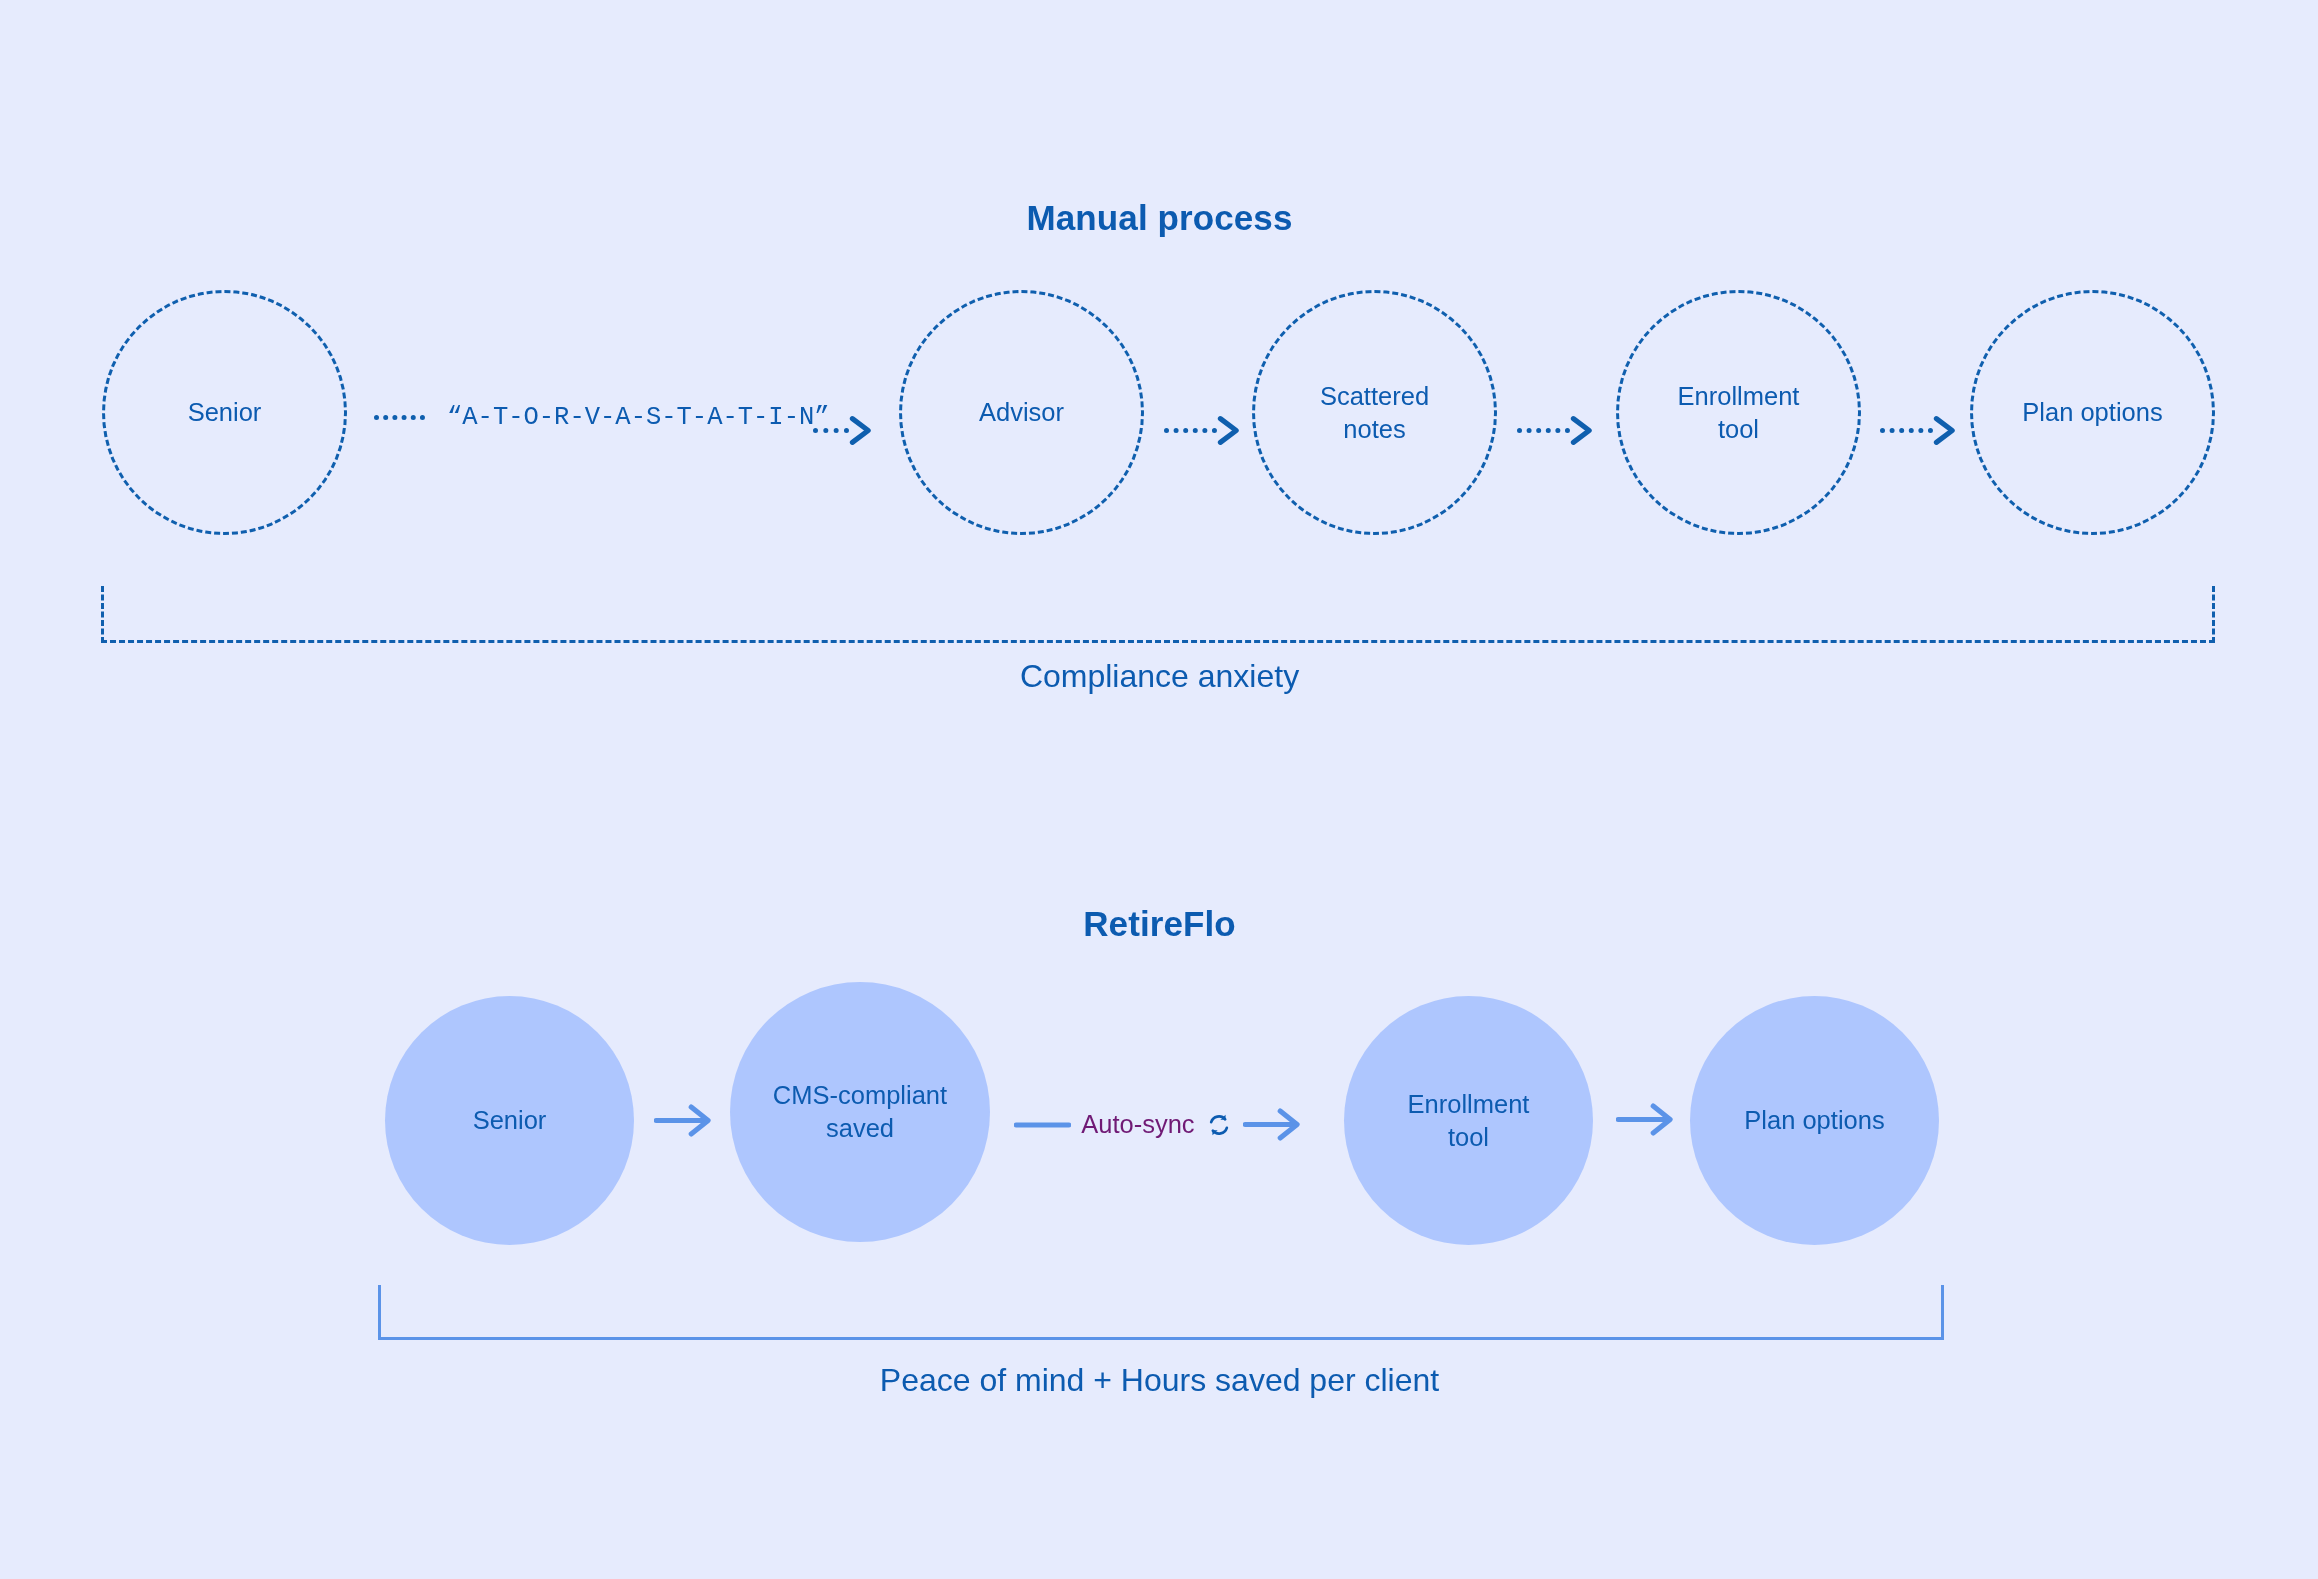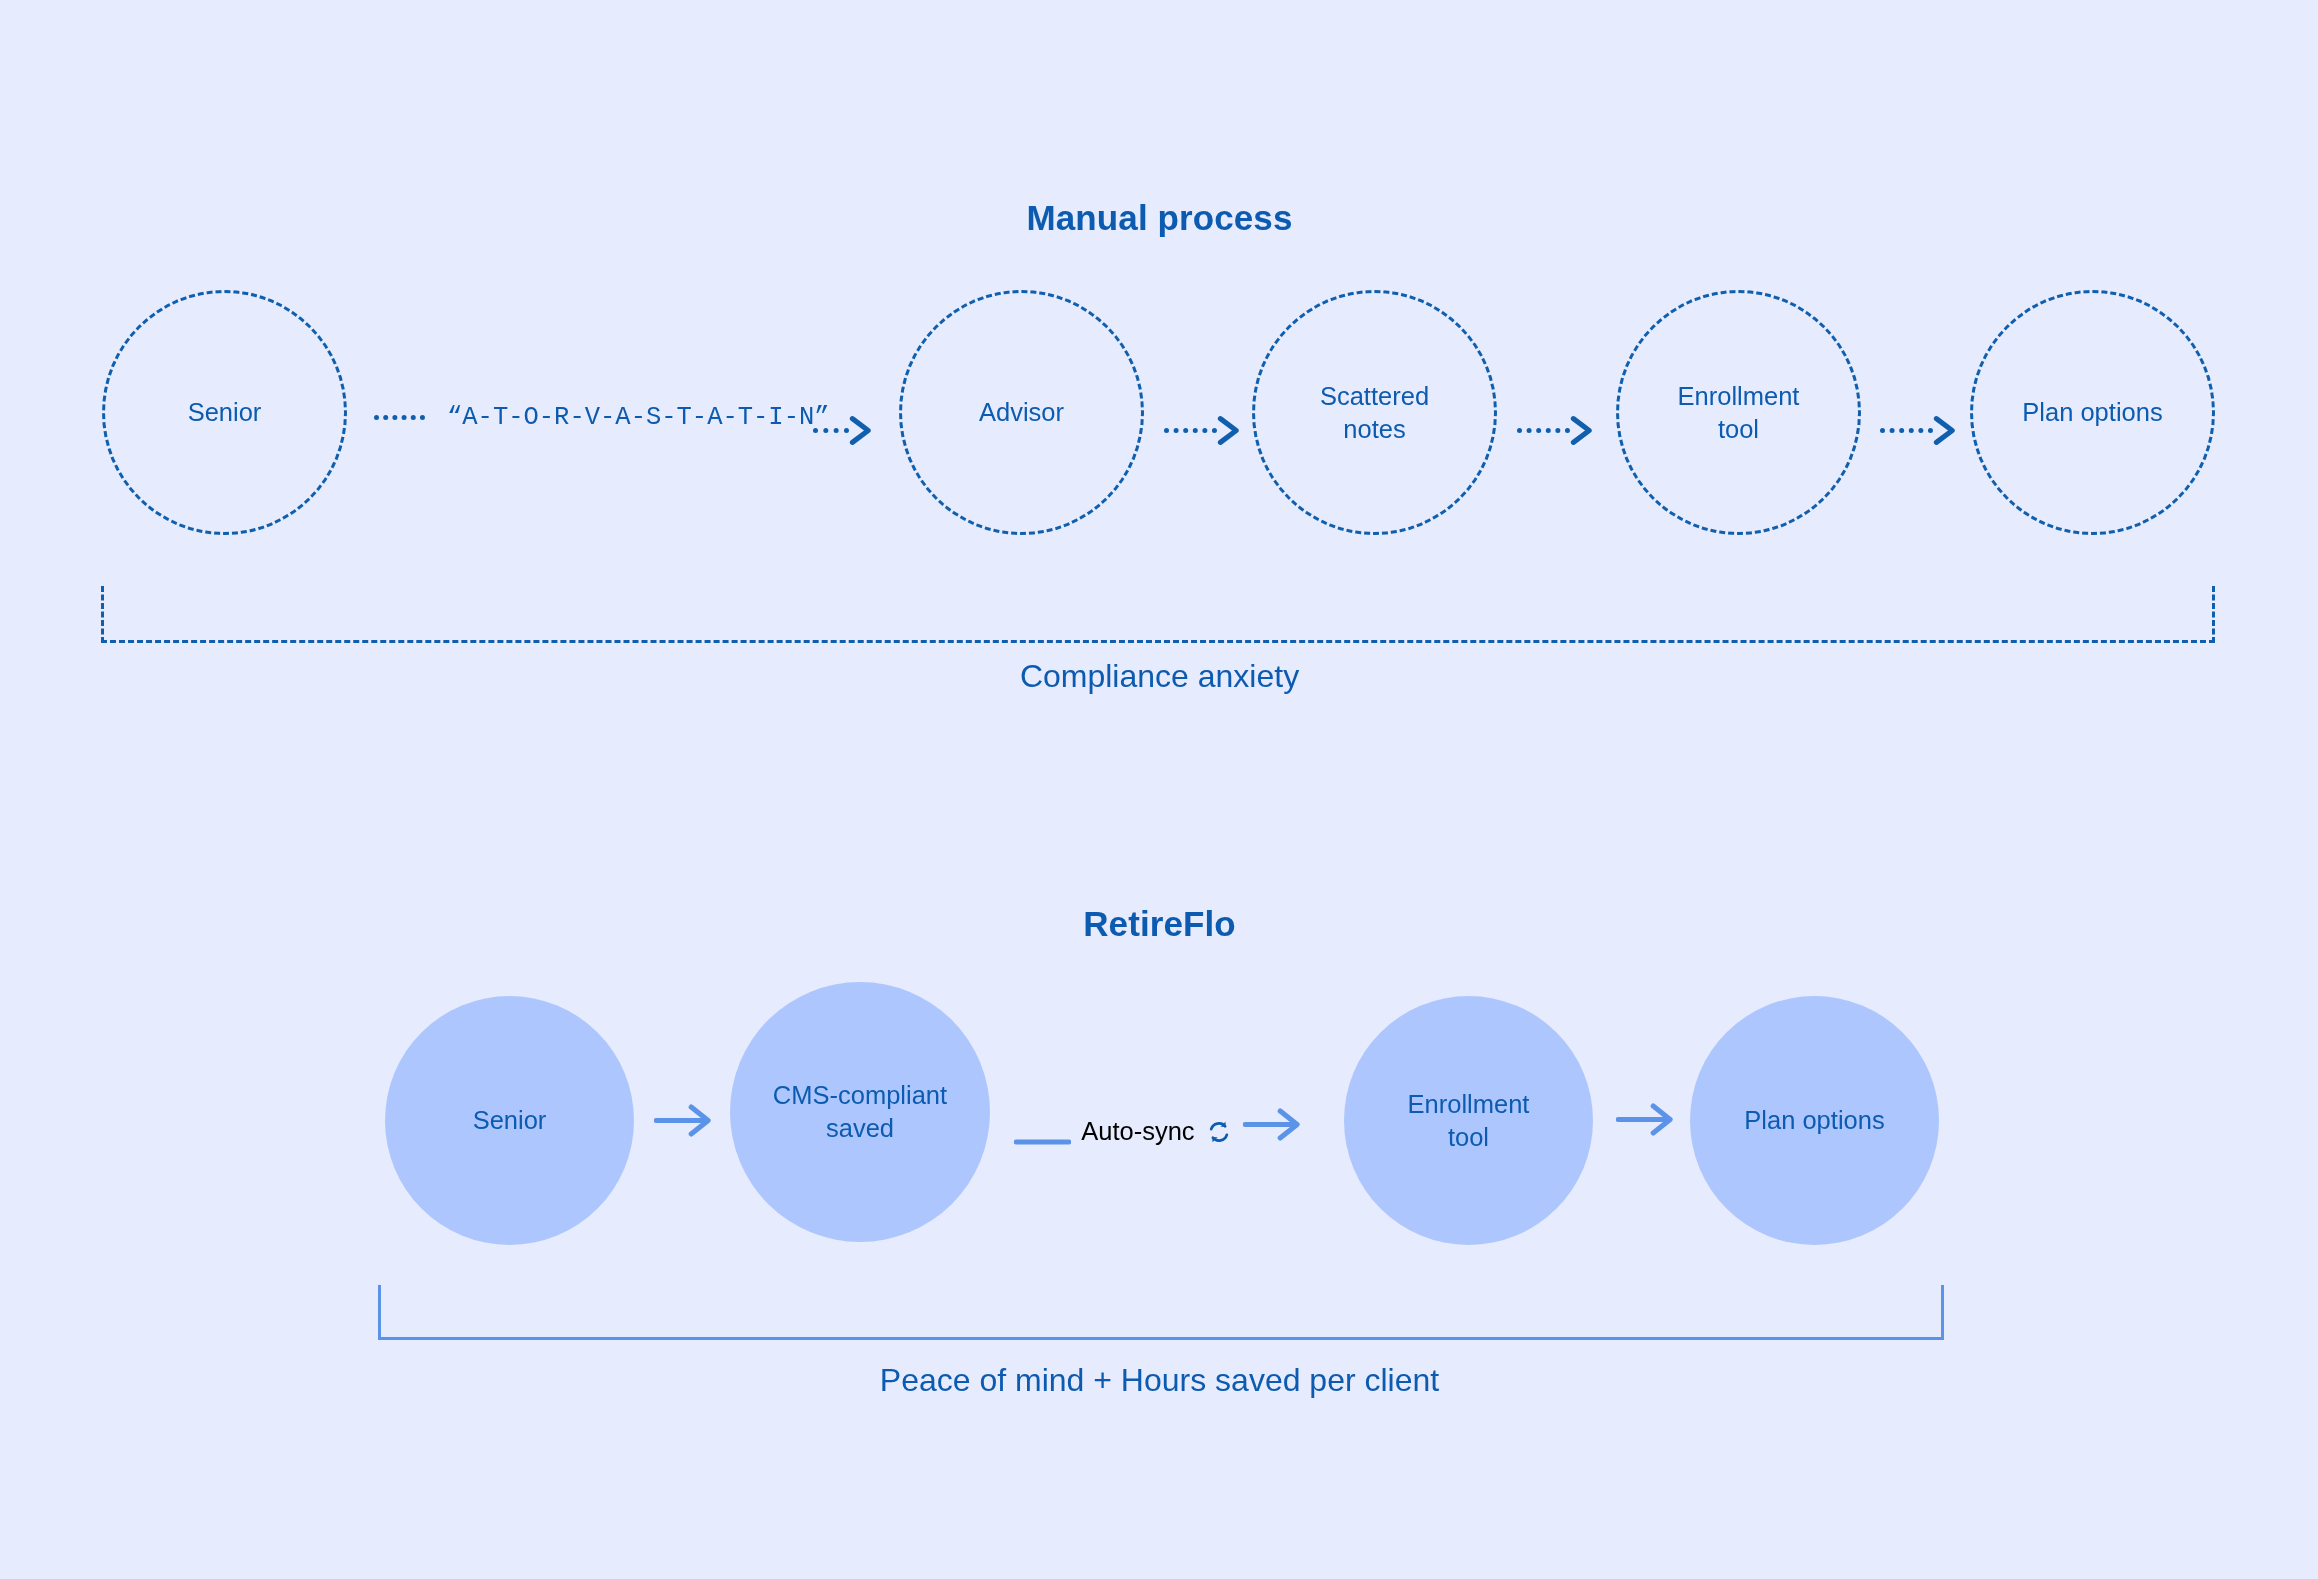--- a/index.html
+++ b/index.html
@@ -104,23 +104,23 @@
     text-align: center;
     color: #0c5bb0;
     font-size: 32px;
   }
 
   
   .arrow-solid { position: absolute; }
   .sync-row {
     position: absolute;
     display: flex;
-    align-items: flex-end;
+    align-items: center;
     gap: 10.2px;
-    color: #000000;
+    color: #701a75;
     font-size: 25.5px;
     white-space: nowrap;
   }
   .sync-icon { display: inline-block; line-height: 0; }
 </style>
 </head>
 <body>
 
 <div id="canvas">
 

